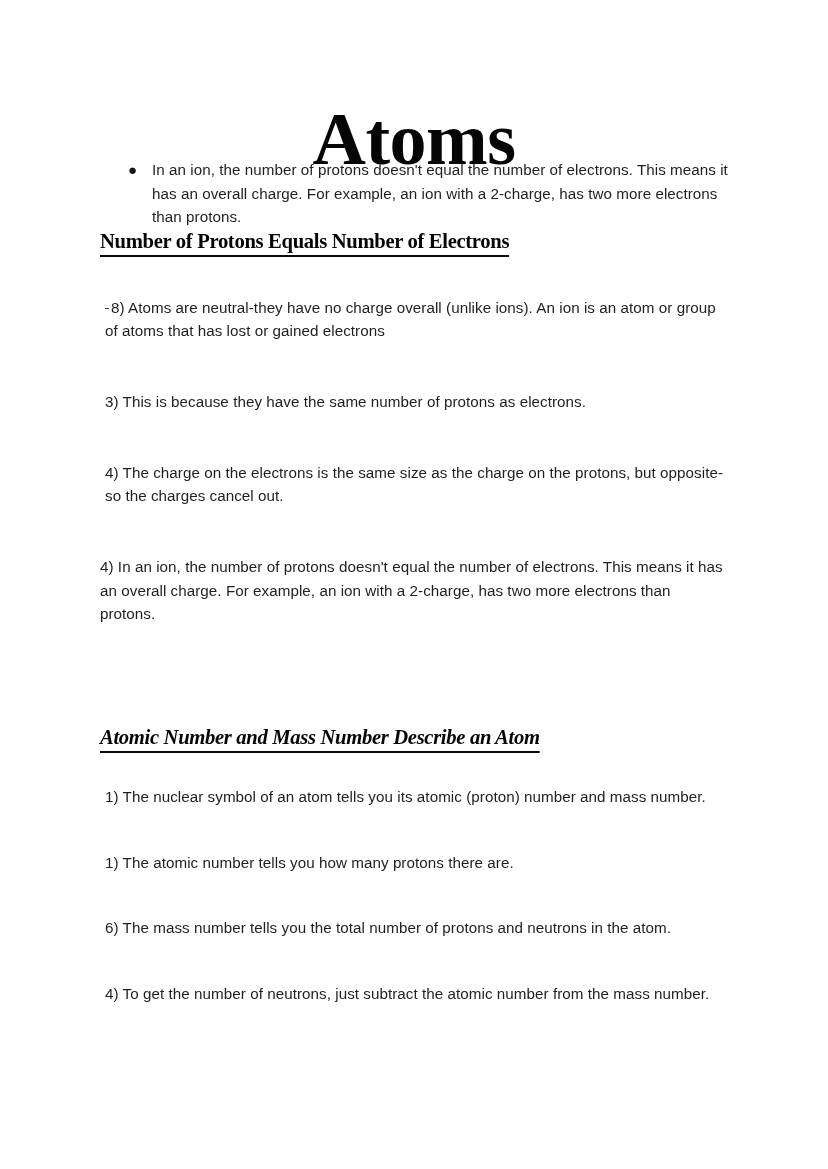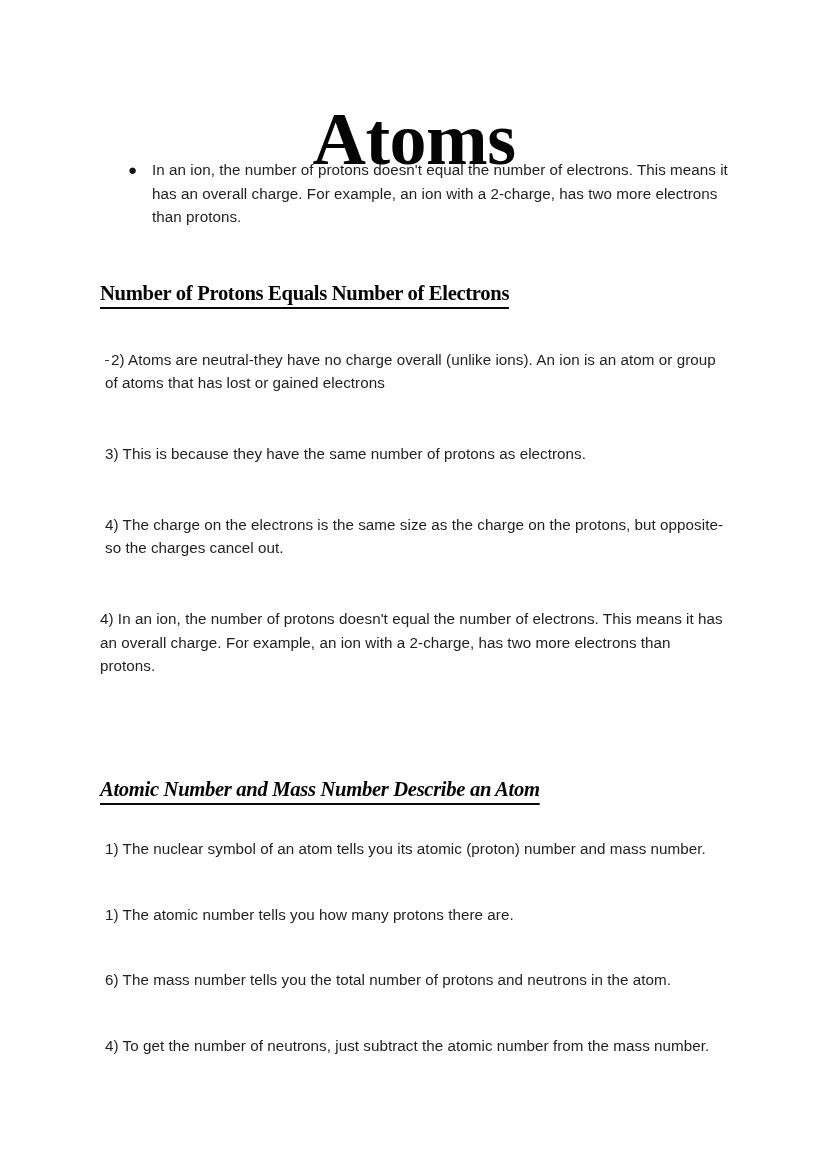--- a/index.html
+++ b/index.html
@@ -71,21 +71,21 @@
     line-height: 25px;
     color: #050505;
     letter-spacing: -0.35px;
     display: inline-block;
     border-bottom: 2px solid #0a0a0a;
     padding-bottom: 1px;
     transform: scaleX(0.96);
     transform-origin: left center;
     white-space: nowrap;
   }
-  .heading-row-1 { margin-top: 52px; }
+  .heading-row-1 { }
   .heading-row-2 { margin-top: 4px; font-style: italic; }
 
   
   .num-item {
     font-size: 15.2px;
     line-height: 23.5px;
     color: #1f1f1f;
     letter-spacing: 0.05px;
   }
   .lead-space { padding-left: 5px; }
@@ -121,21 +121,21 @@
       </li>
     </ul>
 
     <div class="heading-row-1">
       <span class="section-heading">Number of Protons Equals Number of Electrons</span>
     </div>
 
     <div class="sp-24"></div>
 
     <p class="num-item lead-space">
-      <span class="lead-tick"></span><span>2) Atoms are neutral-they have no charge overall (unlike ions). An ion is an atom or group of atoms that has lost or gained electrons</span>
+      <span class="lead-tick"></span><span>8) Atoms are neutral-they have no charge overall (unlike ions). An ion is an atom or group of atoms that has lost or gained electrons</span>
     </p>
 
     <div class="sp-17"></div>
 
     <p class="num-item lead-space">
       <span>3) This is because they have the same number of protons as electrons.</span>
     </p>
 
     <div class="sp-17"></div>
 

